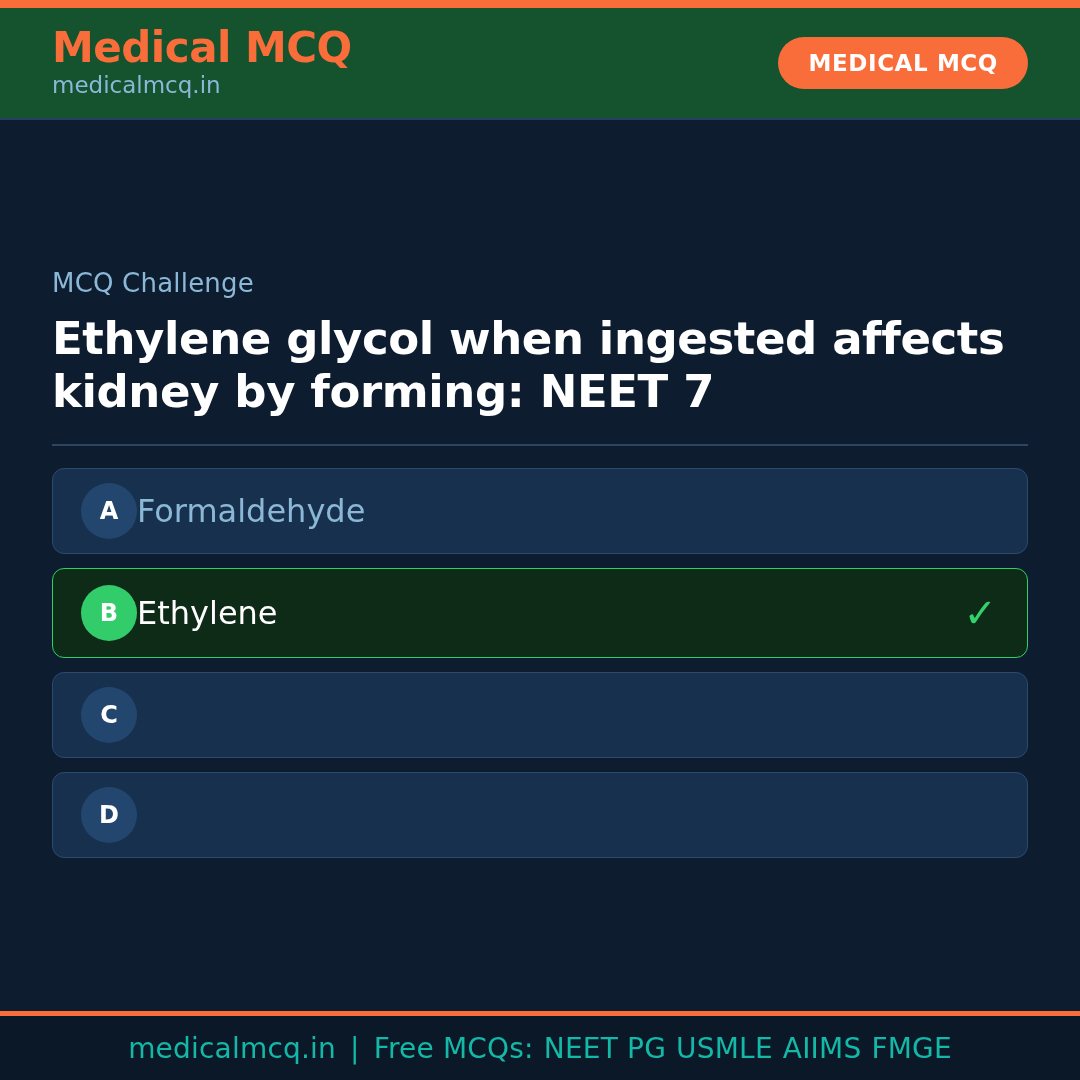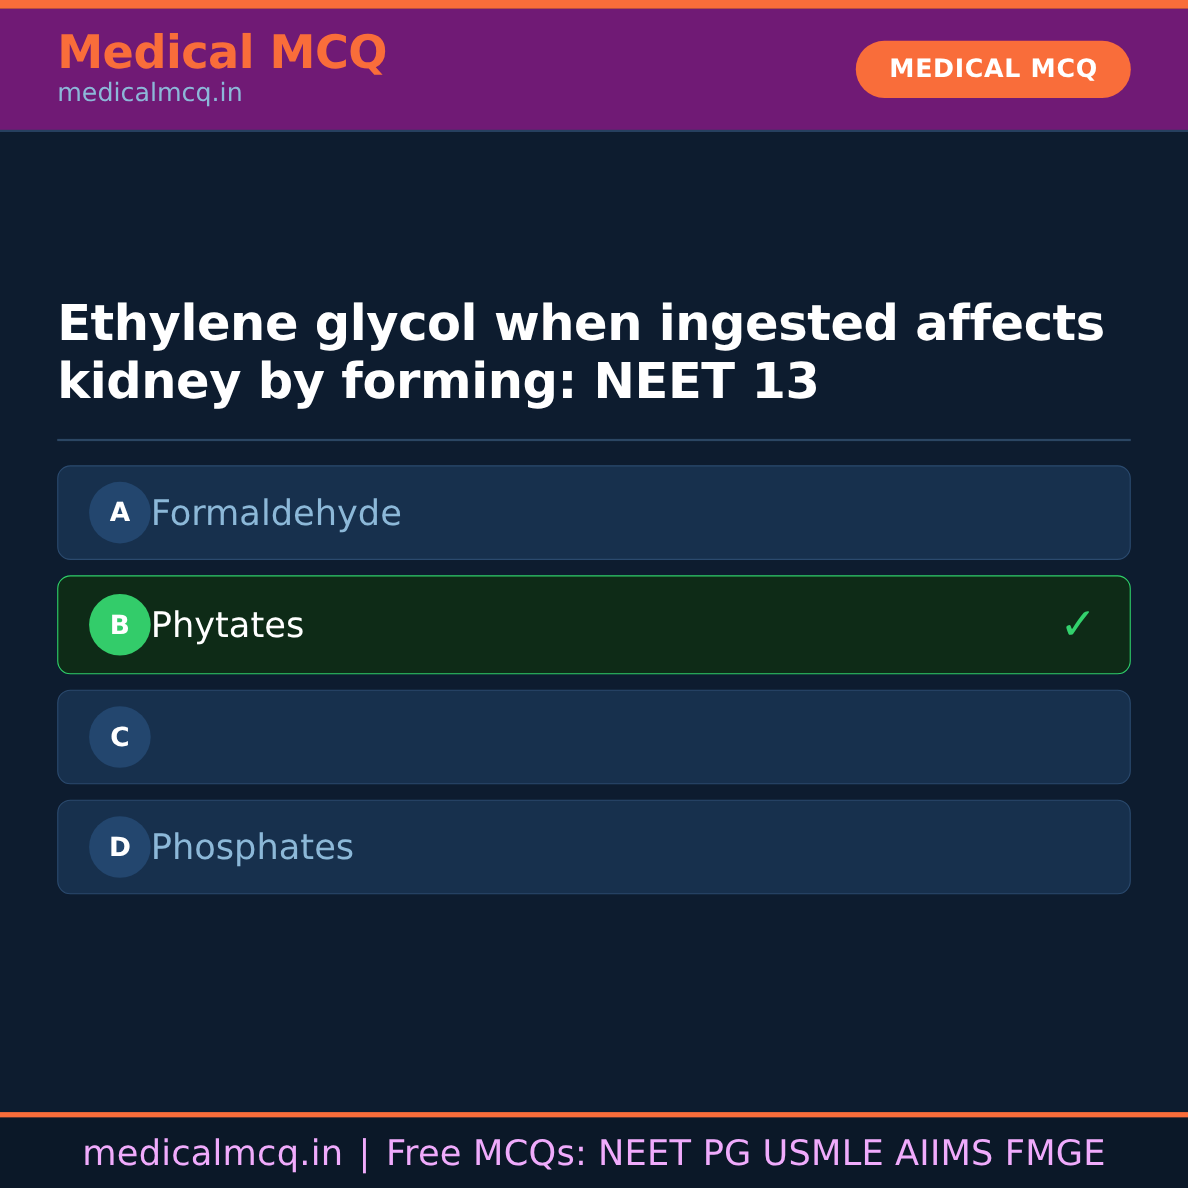--- a/index.html
+++ b/index.html
@@ -9,21 +9,21 @@
     font-family:"DejaVu Sans", sans-serif;
     overflow:hidden;
   }
   .page { position:relative; width:1080px; height:1080px; display:flex; flex-direction:column; }
 
   
   .top-accent { height:8px; background:#f96d3a; flex:none; }
 
   
   .header {
-    flex:none; height:112px; background:#701a75;
+    flex:none; height:112px; background:#14532d;
     border-bottom:2px solid #26405f;
     display:flex; align-items:center; justify-content:space-between;
     padding:0 52px;
   }
   .brand { display:flex; flex-direction:column; justify-content:center; }
   .brand-title {
     font-size:42px; font-weight:bold; color:#f96d3a;
     letter-spacing:-0.5px; line-height:1.06;
   }
   .brand-sub {
@@ -94,70 +94,70 @@
   }
 
   
   .footer { flex:none; }
   .footer-rule { height:5px; background:#f96d3a; }
   .footer-bar {
     height:64px; background:#0b1828;
     display:flex; align-items:center; justify-content:center;
   }
   .footer-text {
-    font-size:32px; color:#f0abfc; letter-spacing:0.2px; white-space:nowrap;
+    font-size:28px; color:#14b8a6; letter-spacing:0.2px; white-space:nowrap;
   }
   .footer-text .sep { padding:0 14px; }
   .footer-text .exam { padding-left:10px; }
 </style>
 </head>
 <body>
 
 <div class="page">
 
   <div class="top-accent"></div>
 
   <div class="header">
     <div class="brand">
       <div class="brand-title">Medical MCQ</div>
       <div class="brand-sub">medicalmcq.in</div>
     </div>
     <div class="badge">MEDICAL MCQ</div>
   </div>
 
   <div class="body">
-    <div class="question">Ethylene glycol when ingested affects kidney by forming: NEET 13</div>
+    <div class="eyebrow">MCQ Challenge</div>
+    <div class="question">Ethylene glycol when ingested affects kidney by forming: NEET 7</div>
     <div class="divider"></div>
 
     <div class="options">
 
       <div class="option">
 
         <span class="letter">A</span>
         <span class="otext">Formaldehyde</span>
 
       </div>
 
       <div class="option correct">
 
         <span class="letter">B</span>
-        <span class="otext">Phytates</span>
+        <span class="otext">Ethylene</span>
         <span class="check">✓</span>
       </div>
 
       <div class="option">
 
         <span class="letter">C</span>
 
       </div>
 
       <div class="option">
 
         <span class="letter">D</span>
-        <span class="otext">Phosphates</span>
 
       </div>
 
     </div>
   </div>
 
   <div class="footer">
     <div class="footer-rule"></div>
     <div class="footer-bar">
       <div class="footer-text">

